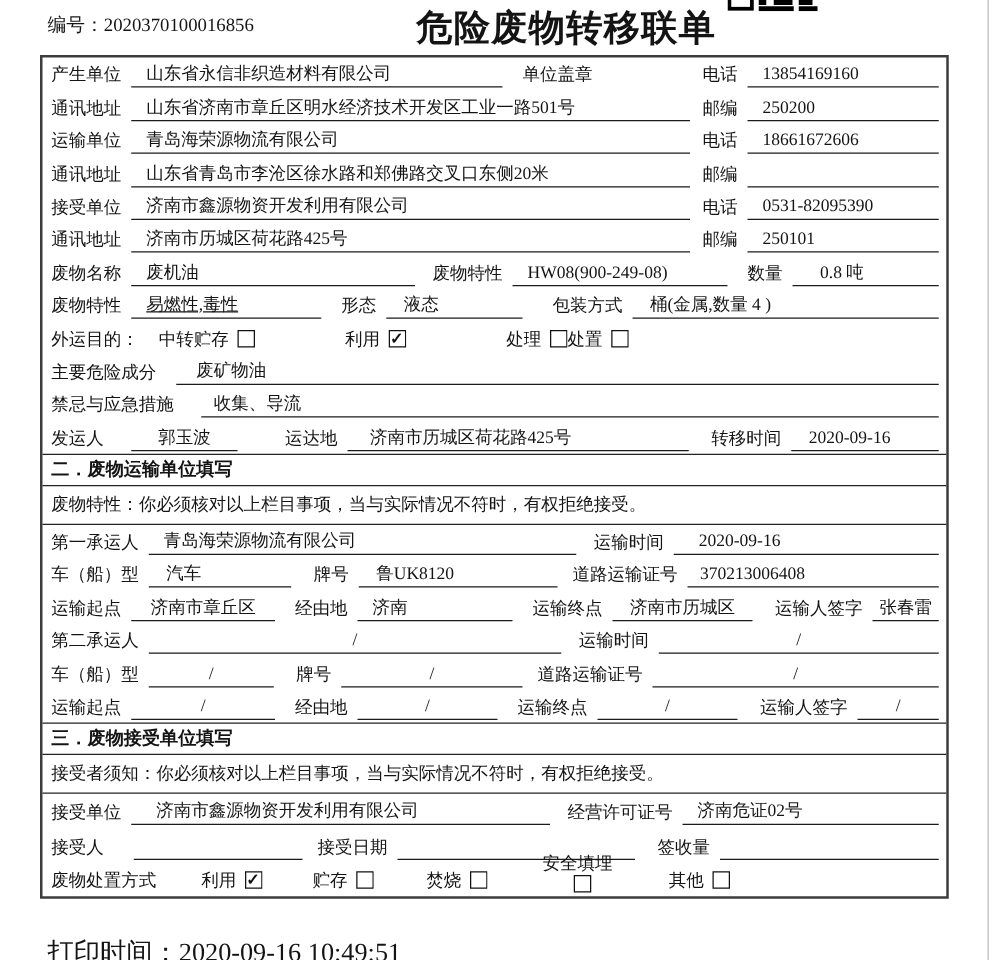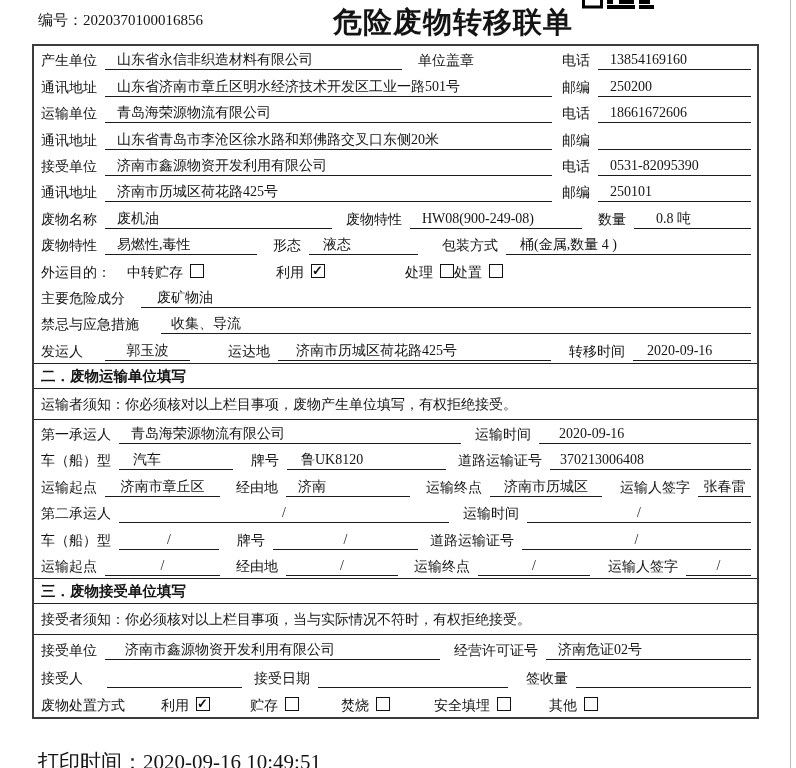--- a/index.html
+++ b/index.html
@@ -86,21 +86,21 @@
         <div class="row">
           <span class="seg seg-label">废物名称</span>
           <span class="seg seg-value" style="width: 215px; padding-left: 12px;">废机油</span>
           <span class="seg seg-label" style="margin-left: 14px;">废物特性</span>
           <span class="seg seg-value" style="width: 160px; padding-left: 12px;">HW08(900-249-08)</span>
           <span class="seg seg-label" style="margin-left: 16px;">数量</span>
           <span class="seg seg-value grow" style="padding-left: 22px;">0.8 吨</span>
         </div>
         <div class="row">
           <span class="seg seg-label">废物特性</span>
-          <span class="seg seg-value" style="width: 140px; padding-left: 12px;">易燃性,毒性</span>
+          <span class="seg seg-value" style="width: 140px; padding-left: 12px; text-decoration: underline;">易燃性,毒性</span>
           <span class="seg seg-label" style="margin-left: 16px;">形态</span>
           <span class="seg seg-value" style="width: 95px; padding-left: 14px;">液态</span>
           <span class="seg seg-label" style="margin-left: 24px;">包装方式</span>
           <span class="seg seg-value grow" style="padding-left: 14px;">桶(金属,数量 4 )</span>
         </div>
         <div class="row">
           <span class="seg seg-label">外运目的：</span>
           <span class="seg seg-cb" style="margin-left: 8px;">
             <span class="cb-text">中转贮存</span>
             <span class="cb-box"></span>
@@ -130,21 +130,21 @@
           <span class="seg seg-label">发运人</span>
           <span class="seg seg-value alc" style="width: 85px; margin-left: 14px;">郭玉波</span>
           <span class="seg seg-label" style="margin-left: 38px;">运达地</span>
           <span class="seg seg-value" style="width: 255px; padding-left: 18px;">济南市历城区荷花路425号</span>
           <span class="seg seg-label" style="margin-left: 18px;">转移时间</span>
           <span class="seg seg-value grow" style="padding-left: 14px;">2020-09-16</span>
         </div>
       </div>
       <div class="section">
         <div class="sec-header">二．废物运输单位填写</div>
-        <div class="note-row">运输者须知：你必须核对以上栏目事项，废物产生单位填写，有权拒绝接受。</div>
+        <div class="note-row">废物特性：你必须核对以上栏目事项，当与实际情况不符时，有权拒绝接受。</div>
         <div class="row">
           <span class="seg seg-label">第一承运人</span>
           <span class="seg seg-value" style="width: 330px; padding-left: 12px;">青岛海荣源物流有限公司</span>
           <span class="seg seg-label" style="margin-left: 14px;">运输时间</span>
           <span class="seg seg-value grow" style="padding-left: 20px;">2020-09-16</span>
         </div>
         <div class="row">
           <span class="seg seg-label">车（船）型</span>
           <span class="seg seg-value" style="width: 100px; padding-left: 14px;">汽车</span>
           <span class="seg seg-label" style="margin-left: 18px;">牌号</span>
@@ -211,21 +211,21 @@
             <span class="cb-box checked"></span>
           </span>
           <span class="seg seg-cb" style="margin-left: 40px;">
             <span class="cb-text">贮存</span>
             <span class="cb-box"></span>
           </span>
           <span class="seg seg-cb" style="margin-left: 42px;">
             <span class="cb-text">焚烧</span>
             <span class="cb-box"></span>
           </span>
-          <span class="seg seg-cb" style="margin-left: 44px;">
+          <span class="seg seg-cb" style="margin-left: 44px; flex-direction: column;">
             <span class="cb-text">安全填埋</span>
             <span class="cb-box"></span>
           </span>
           <span class="seg seg-cb" style="margin-left: 38px;">
             <span class="cb-text">其他</span>
             <span class="cb-box"></span>
           </span>
         </div>
       </div>
     </div>

